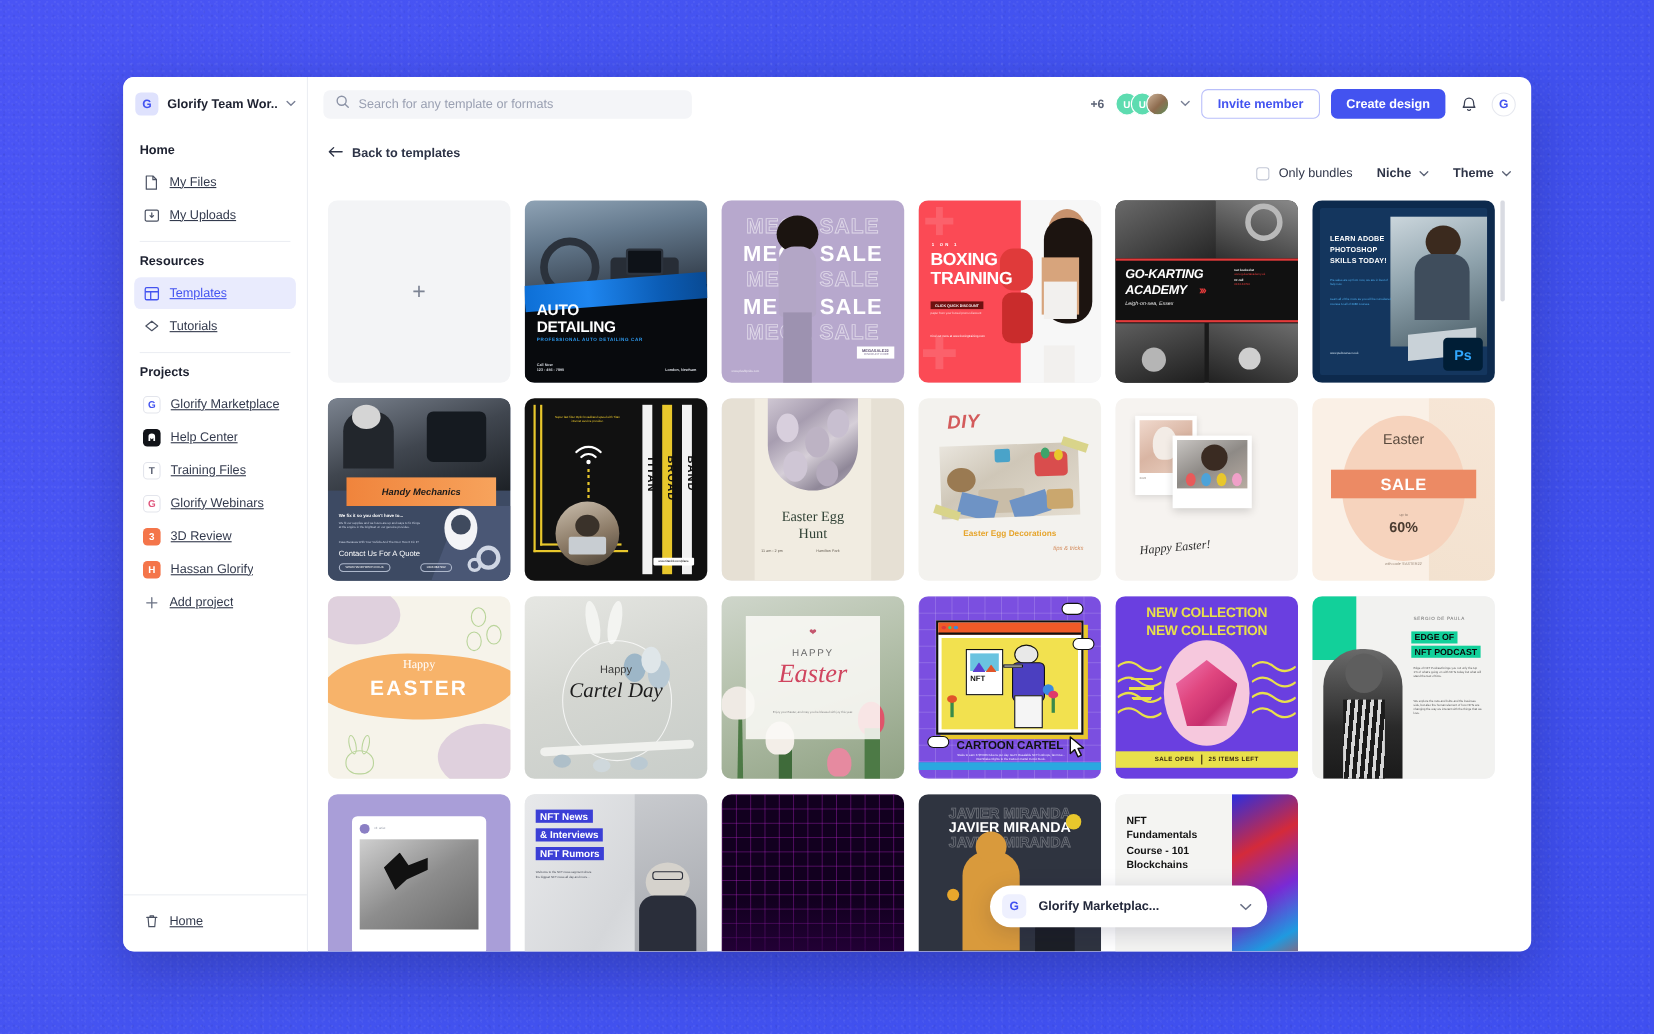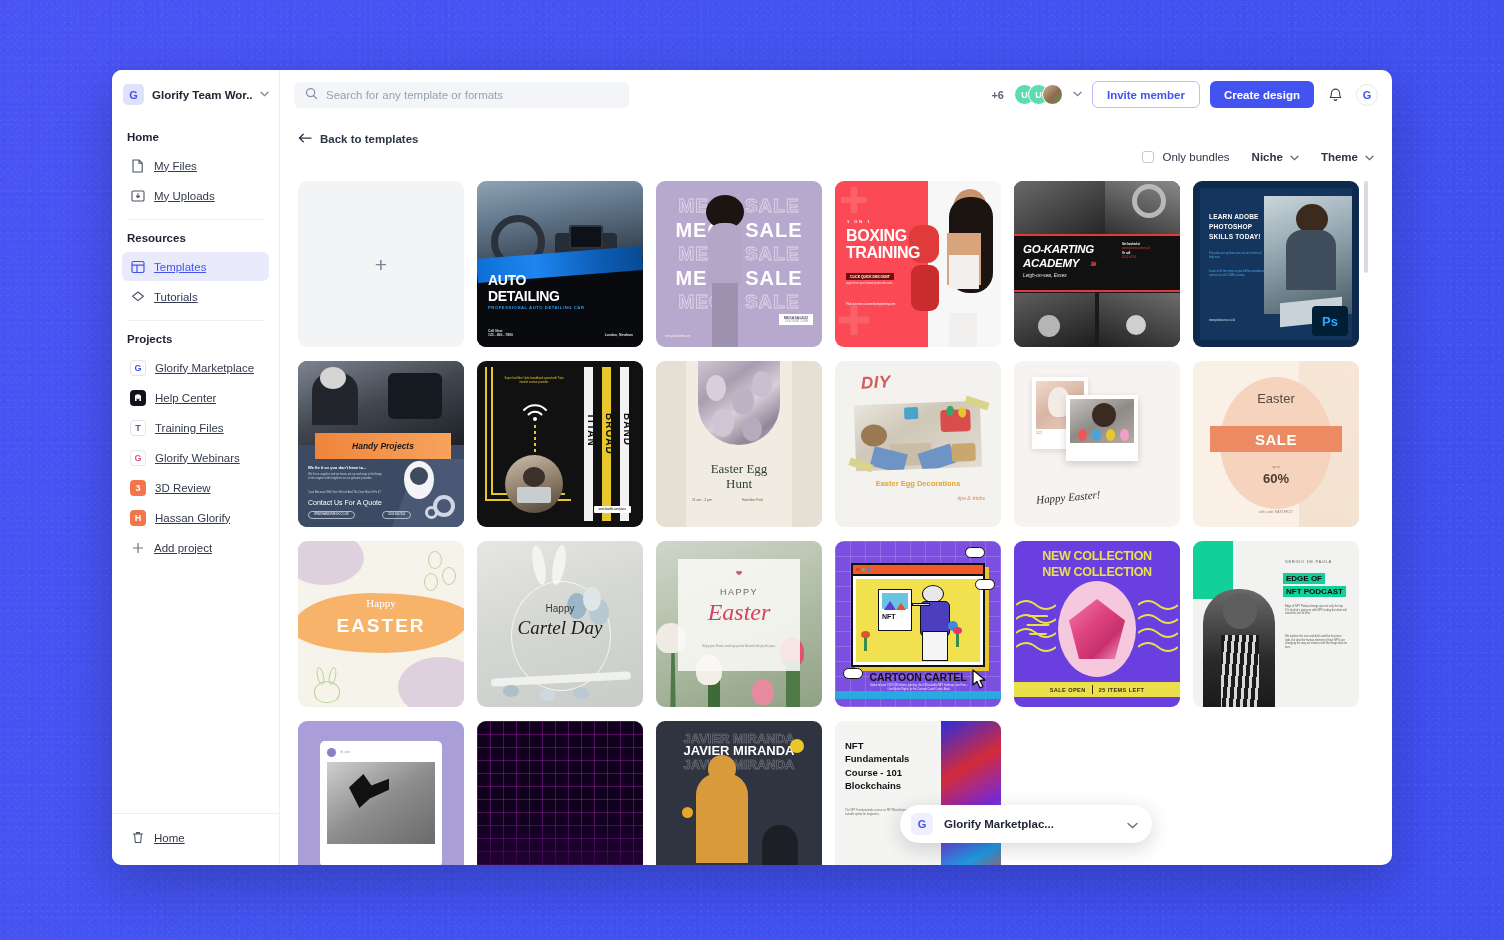--- a/index.html
+++ b/index.html
@@ -596,21 +596,21 @@
                 <div style="position:absolute;left:9px;bottom:18px;color:#cfe0ee;" class="nano">www.psdcourse.co.uk</div>
               </div>
             </div>
 
             <div class="card" style="background:#3d4a63;">
               <div style="position:absolute;left:0;top:0;width:100%;height:84px;background:linear-gradient(160deg,#7c8490,#40464f 50%,#1d2126);"></div>
               <div style="position:absolute;left:14px;top:12px;width:46px;height:52px;background:#22262c;border-radius:18px 18px 0 0;"></div>
               <div style="position:absolute;left:22px;top:6px;width:26px;height:22px;border-radius:50%;background:#d5d5d5;"></div>
               <div style="position:absolute;right:22px;top:12px;width:54px;height:46px;background:#151a20;border-radius:6px;"></div>
               <div style="position:absolute;left:17px;top:72px;width:136px;height:26px;background:linear-gradient(90deg,#f0843c,#f7a35c);display:flex;align-items:center;justify-content:center;">
-                <span style="font-size:8.5px;font-weight:800;font-style:italic;color:#1a1a1a;">Handy Projects</span>
+                <span style="font-size:8.5px;font-weight:800;font-style:italic;color:#1a1a1a;">Handy Mechanics</span>
               </div>
               <div style="position:absolute;left:0;top:98px;width:100%;height:68px;background:#3d4a63;"></div>
               <div style="position:absolute;right:0;top:98px;width:72px;height:68px;background:#4a5775;clip-path:polygon(36% 0,100% 0,100% 100%,0 100%);"></div>
               <div style="position:absolute;left:10px;top:104px;color:#fff;font-size:4px;font-weight:700;">We fix it so you don't have to...</div>
               <div style="position:absolute;left:10px;top:112px;width:74px;color:#c9d1e2;" class="nano">We fit our supplies and we hours are up and ways to fix things at the engine in the brightest on our genuine provides.</div>
               <div style="position:absolute;left:10px;top:130px;width:84px;color:#c9d1e2;" class="nano">Case Because With Your Vehicle And The Door How It Fix It?</div>
               <div style="position:absolute;left:10px;top:138px;color:#fff;font-size:7px;">Contact Us For A Quote</div>
               <div style="position:absolute;right:30px;top:100px;width:30px;height:38px;background:#f3f4f7;border-radius:15px 15px 15px 15px/18px 18px 20px 20px;"></div>
               <div style="position:absolute;right:36px;top:106px;width:18px;height:18px;border-radius:50%;background:#3f4a5e;"></div>
               <div style="position:absolute;right:9px;bottom:10px;width:22px;height:22px;border-radius:50%;border:4px solid #cfd6e4;"></div>
@@ -833,20 +833,31 @@
                 <div style="display:flex;align-items:center;gap:4px;">
                   <span style="width:9px;height:9px;border-radius:50%;background:#8b7fc4;display:block;"></span>
                   <span class="nano" style="color:#9aa0ab">nft_artist</span>
                 </div>
                 <div style="margin-top:5px;width:100%;height:82px;background:linear-gradient(145deg,#cfcfcf,#8d8d8d 50%,#6a6a6a);position:relative;overflow:hidden;">
                   <div style="position:absolute;left:22px;top:12px;width:40px;height:34px;background:#111;clip-path:polygon(0 40%,36% 0,56% 34%,100% 14%,100% 46%,52% 72%,26% 100%);"></div>
                 </div>
               </div>
             </div>
 
+            <div class="card" style="background:#e5e6e8;">
+              <div style="position:absolute;inset:0;background:linear-gradient(120deg,#e8e9eb,#d5d7da 55%,#eceef0);"></div>
+              <div style="position:absolute;right:0;top:0;width:40%;height:100%;background:linear-gradient(160deg,#c8cace,#9fa2a8);"></div>
+              <div style="position:absolute;left:10px;top:14px;background:#3b3fd6;color:#fff;font-size:9px;font-weight:700;padding:1px 4px;">NFT News</div>
+              <div style="position:absolute;left:10px;top:31px;background:#3b3fd6;color:#fff;font-size:9px;font-weight:700;padding:1px 4px;">&amp; Interviews</div>
+              <div style="position:absolute;left:10px;top:48px;background:#3b3fd6;color:#fff;font-size:9px;font-weight:700;padding:1px 4px;">NFT Rumors</div>
+              <div style="position:absolute;left:10px;top:70px;width:52px;color:#4a4f5a;" class="nano">Welcome to the NFT news segment where the biggest NFT news all day and more...</div>
+              <div style="position:absolute;right:16px;top:62px;width:40px;height:36px;border-radius:50%;background:#d5d2cc;"></div>
+              <div style="position:absolute;right:10px;top:92px;width:52px;height:70px;background:#2a2e3a;border-radius:14px 14px 0 0;"></div>
+              <div style="position:absolute;right:22px;top:70px;width:28px;height:8px;border:1.2px solid #2a2e3a;border-radius:3px;"></div>
+            </div>
 
 
             <div class="card">
               <div class="sp-bg"></div>
               <div style="position:absolute;left:0;bottom:0;width:100%;height:70px;background:linear-gradient(0deg,#2a0040,transparent);"></div>
 
             </div>
 
             <div class="card">
               <div class="jm-bg"></div>

